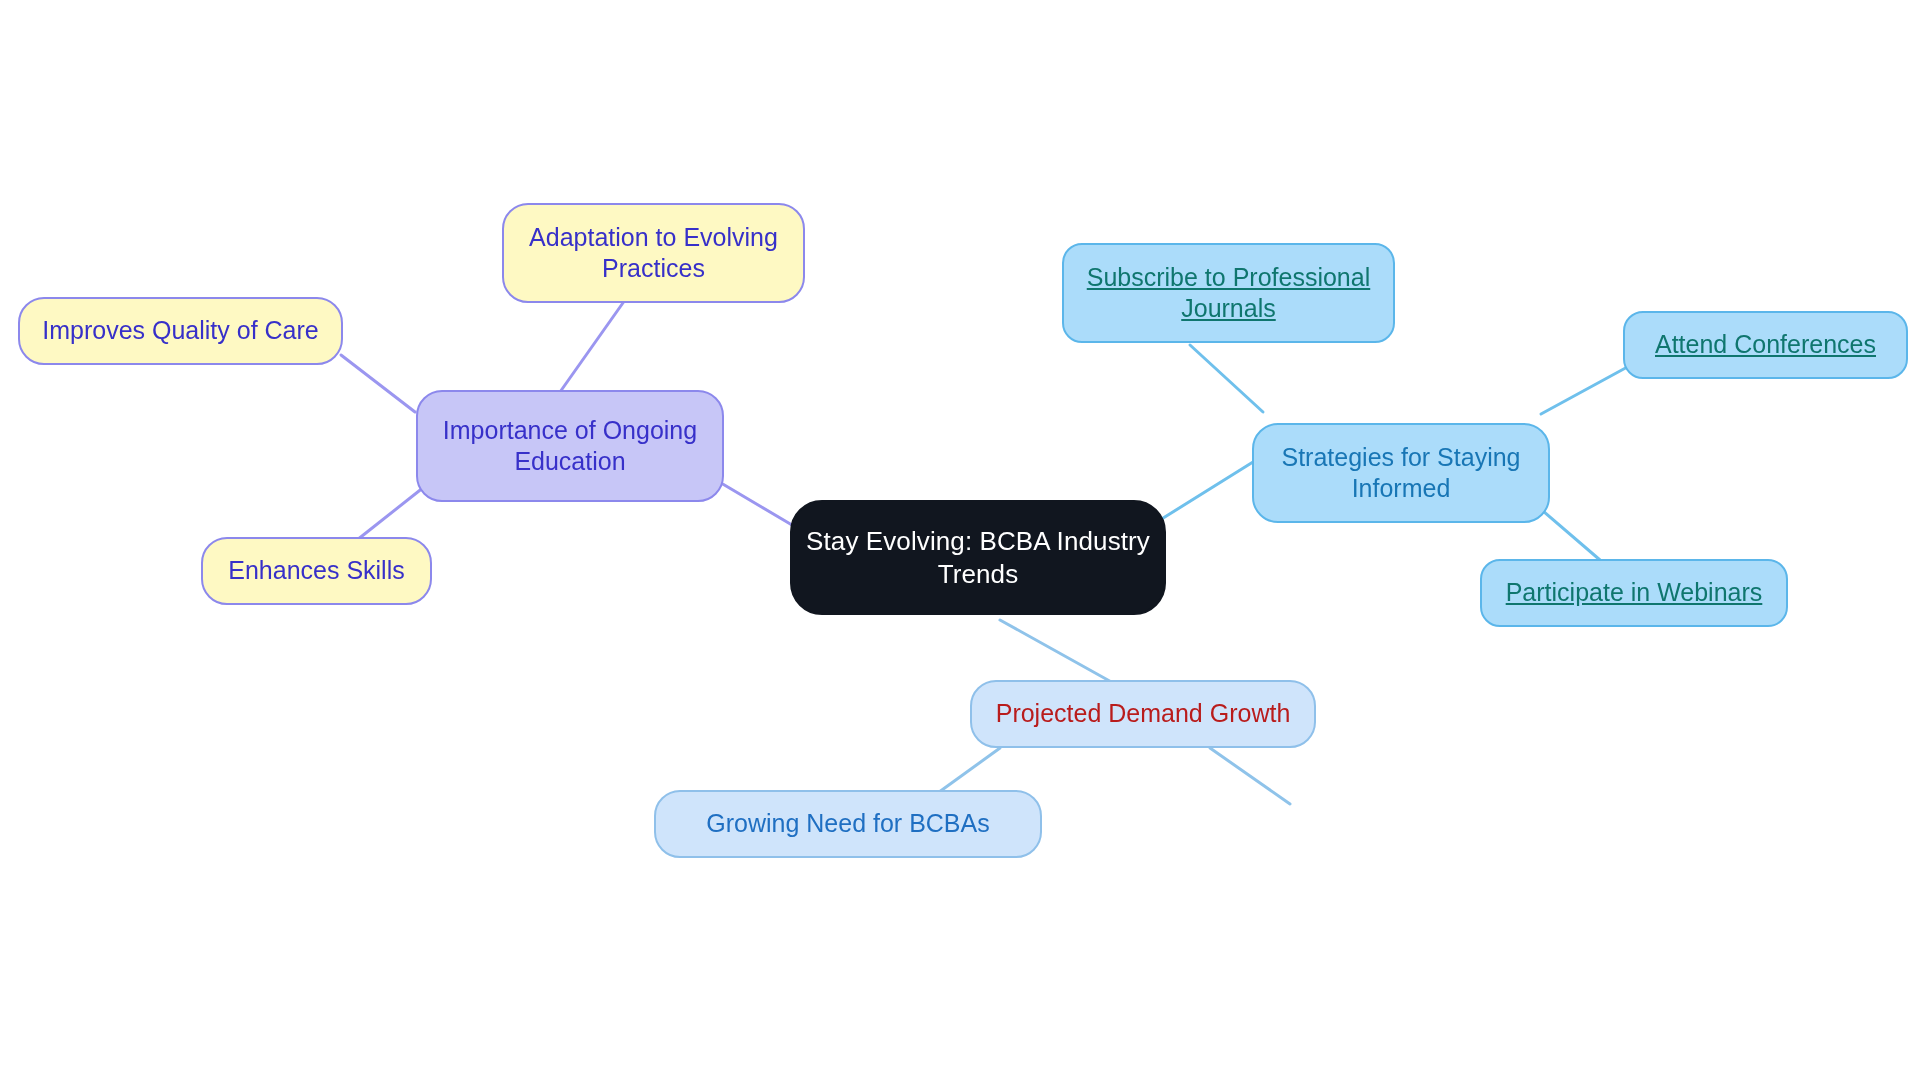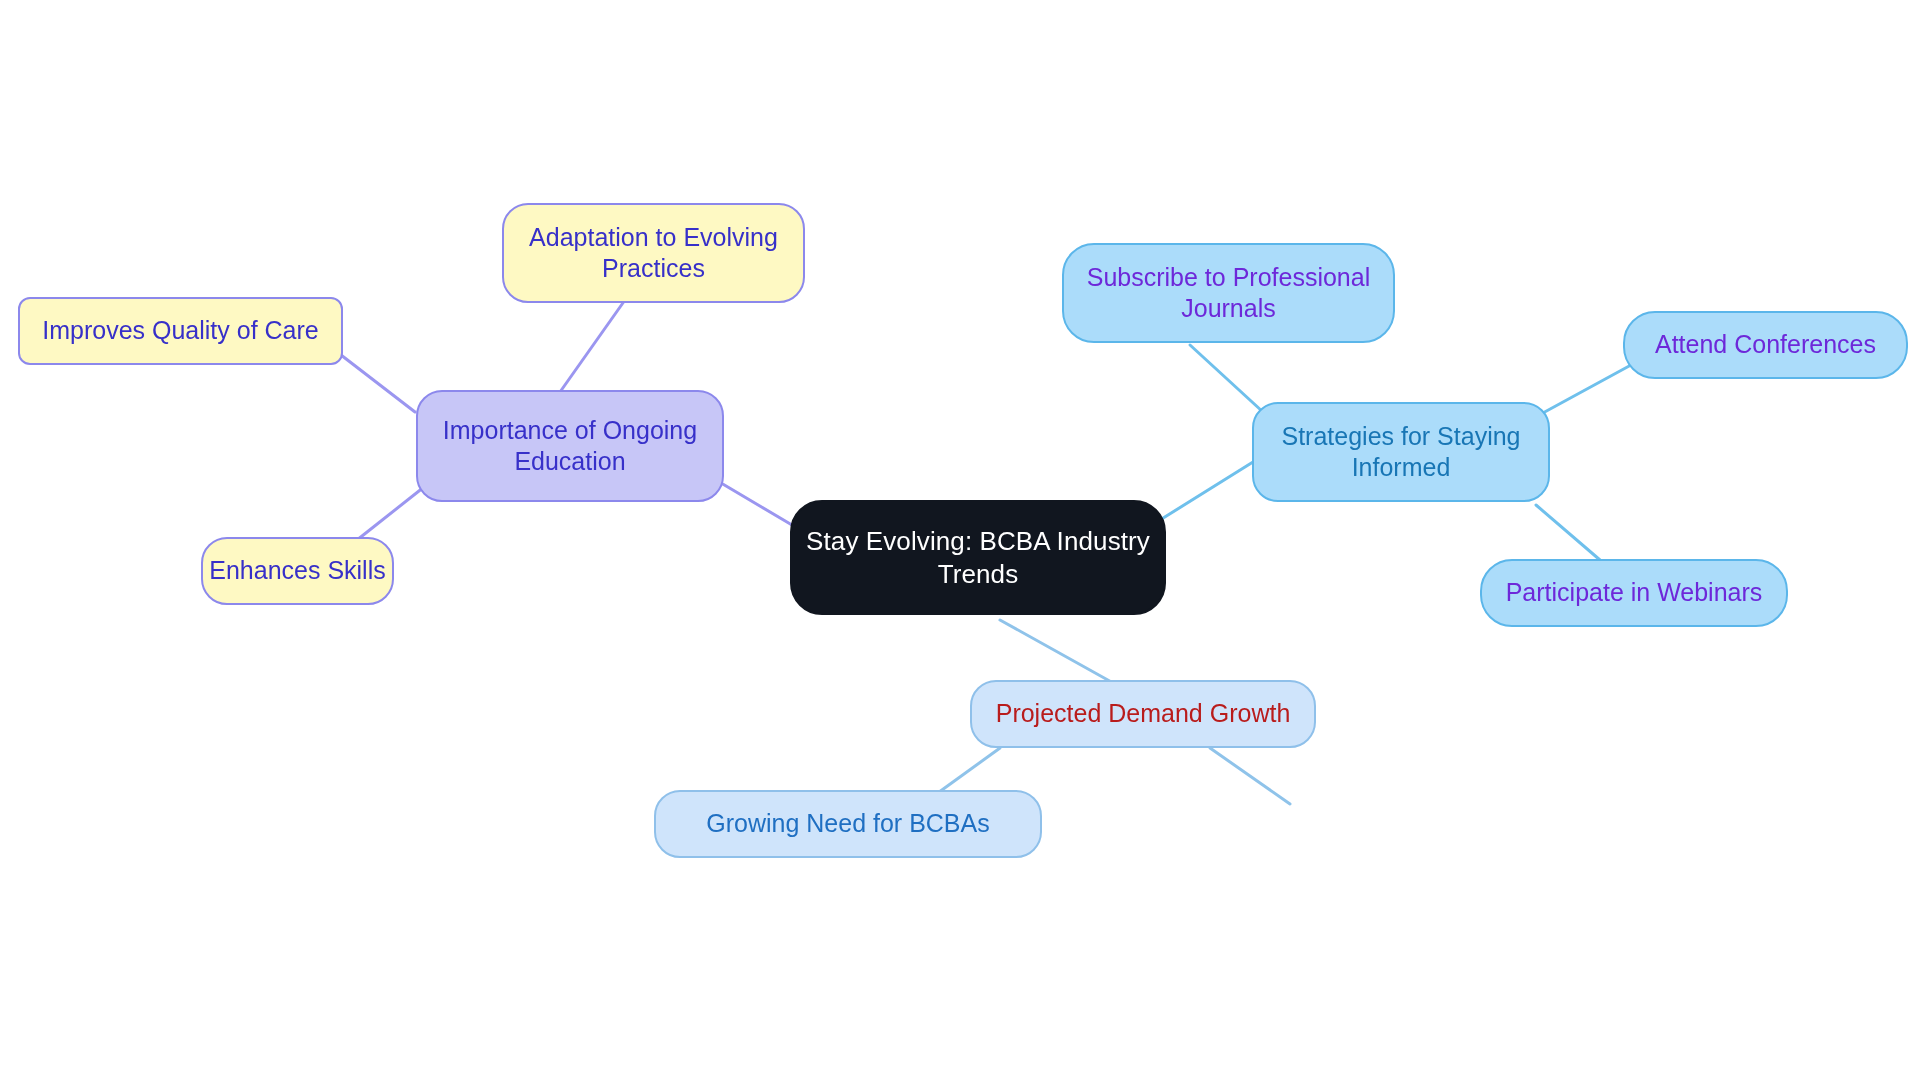--- a/index.html
+++ b/index.html
@@ -60,23 +60,24 @@
   .node-blue-branch {
     background: #abdcfa;
     border-color: #5bb6ea;
     color: #1876b5;
     border-radius: 26px;
     font-size: 25px;
   }
   .node-blue-leaf {
     background: #abdcfa;
     border-color: #5bb6ea;
-    color: #6d28d9;
-    border-radius: 32px;
+    color: #0f766e;
+    border-radius: 20px;
     font-size: 25px;
+    text-decoration: underline;
   }
   .node-paleblue-branch {
     background: #cfe4fb;
     border-color: #8fc0ea;
     color: #b91c1c;
     border-radius: 26px;
     font-size: 25px;
   }
   .node-paleblue-leaf {
     background: #cfe4fb;
@@ -104,28 +105,28 @@
       <line x1="1000" y1="748" x2="935" y2="795" stroke="#8fc3ea" stroke-width="3" stroke-linecap="round"></line>
       <line x1="1210" y1="748" x2="1290" y2="804" stroke="#8fc3ea" stroke-width="3" stroke-linecap="round"></line>
     </svg>
 
   <div class="node node-root" style="left: 790px; top: 500px; width: 376px; height: 115px;">Stay Evolving: BCBA Industry
 Trends</div>
 
   <div class="node node-purple-branch" style="left: 416px; top: 390px; width: 308px; height: 112px;">Importance of Ongoing
 Education</div>
 
-  <div class="node node-purple-leaf" style="left: 18px; top: 297px; width: 325px; height: 68px; border-radius: 12px;">Improves Quality of Care</div>
+  <div class="node node-purple-leaf" style="left: 18px; top: 297px; width: 325px; height: 68px;">Improves Quality of Care</div>
 
   <div class="node node-purple-leaf" style="left: 502px; top: 203px; width: 303px; height: 100px;">Adaptation to Evolving
 Practices</div>
 
-  <div class="node node-purple-leaf" style="left: 201px; top: 537px; width: 193px; height: 68px;">Enhances Skills</div>
+  <div class="node node-purple-leaf" style="left: 201px; top: 537px; width: 231px; height: 68px;">Enhances Skills</div>
 
-  <div class="node node-blue-branch" style="left: 1252px; top: 402px; width: 298px; height: 100px;">Strategies for Staying
+  <div class="node node-blue-branch" style="left: 1252px; top: 423px; width: 298px; height: 100px;">Strategies for Staying
 Informed</div>
 
   <div class="node node-blue-leaf" style="left: 1062px; top: 243px; width: 333px; height: 100px;">Subscribe to Professional
 Journals</div>
 
   <div class="node node-blue-leaf" style="left: 1480px; top: 559px; width: 308px; height: 68px;">Participate in Webinars</div>
 
   <div class="node node-blue-leaf" style="left: 1623px; top: 311px; width: 285px; height: 68px;">Attend Conferences</div>
 
   <div class="node node-paleblue-branch" style="left: 970px; top: 680px; width: 346px; height: 68px;">Projected Demand Growth</div>

